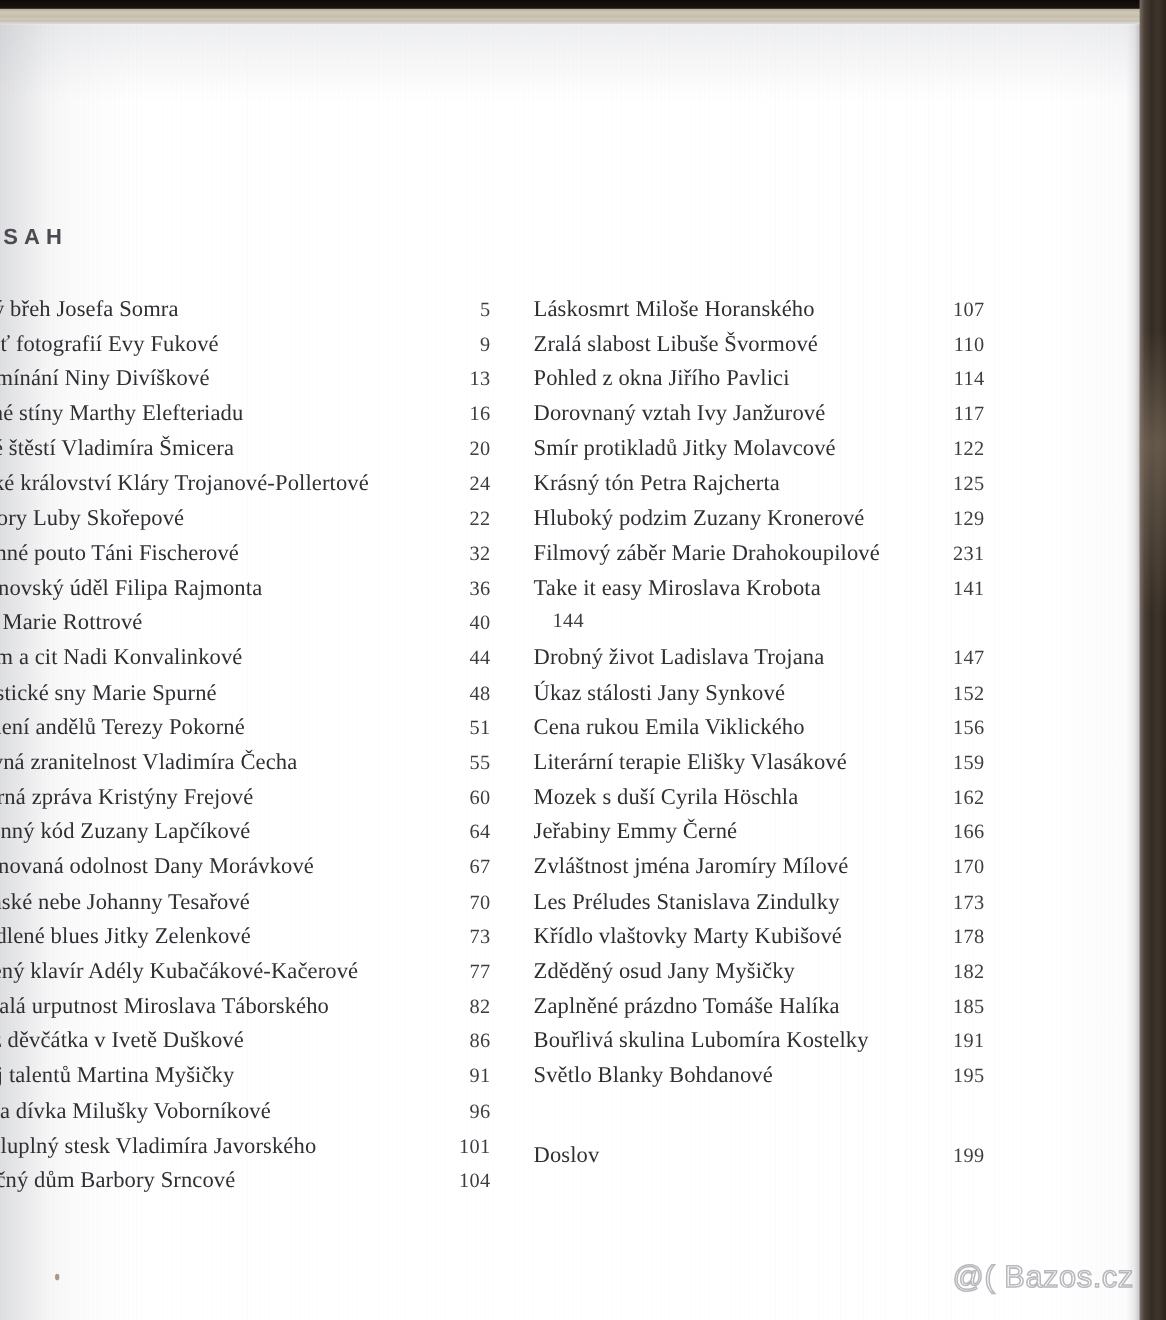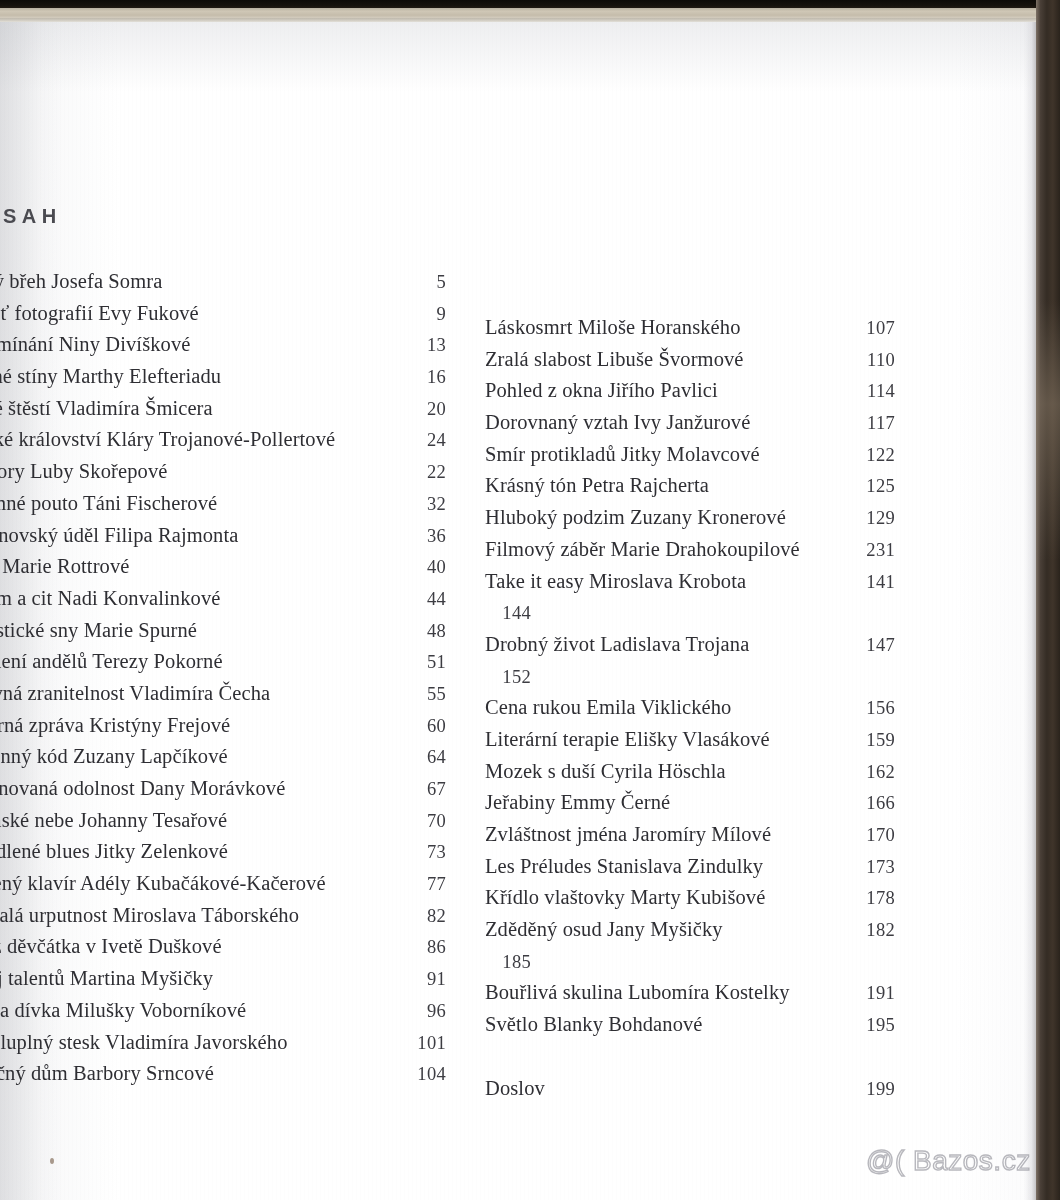--- a/index.html
+++ b/index.html
@@ -134,23 +134,23 @@
     overflow: visible;
   }
   .toc-page {
     flex: 0 0 auto;
     width: 44px;
     text-align: right;
     font-size: 18.5px;
     color: #3c3c42;
     letter-spacing: .3px;
   }
-  .col-right .toc-page { width: 46px; margin-top: 48px; }
-
-  .toc-row.gap { margin-top: 31.7px; }
+  .col-right .toc-page { width: 46px; }
+
+  .toc-row.gap { margin-top: 31.7px; align-items: flex-end; }
 
   
   .watermark {
     position: absolute;
     left: 866px;
     top: 1145px;
     font-family: "Liberation Sans", "DejaVu Sans", sans-serif;
     font-size: 28px;
     font-weight: normal;
     letter-spacing: 0.5px;
@@ -323,20 +323,21 @@
         <span class="toc-page">141</span>
       </div>
       <div class="toc-row">
         <span class="toc-page">144</span>
       </div>
       <div class="toc-row">
         <span class="toc-title">Drobný život Ladislava Trojana</span>
         <span class="toc-page">147</span>
       </div>
       <div class="toc-row">
+        <span class="toc-title">Úkaz stálosti Jany Synkové</span>
         <span class="toc-page">152</span>
       </div>
       <div class="toc-row">
         <span class="toc-title">Cena rukou Emila Viklického</span>
         <span class="toc-page">156</span>
       </div>
       <div class="toc-row">
         <span class="toc-title">Literární terapie Elišky Vlasákové</span>
         <span class="toc-page">159</span>
       </div>
@@ -358,20 +359,21 @@
       </div>
       <div class="toc-row">
         <span class="toc-title">Křídlo vlaštovky Marty Kubišové</span>
         <span class="toc-page">178</span>
       </div>
       <div class="toc-row">
         <span class="toc-title">Zděděný osud Jany Myšičky</span>
         <span class="toc-page">182</span>
       </div>
       <div class="toc-row">
+        <span class="toc-title">Zaplněné prázdno Tomáše Halíka</span>
         <span class="toc-page">185</span>
       </div>
       <div class="toc-row">
         <span class="toc-title">Bouřlivá skulina Lubomíra Kostelky</span>
         <span class="toc-page">191</span>
       </div>
       <div class="toc-row">
         <span class="toc-title">Světlo Blanky Bohdanové</span>
         <span class="toc-page">195</span>
       </div>

